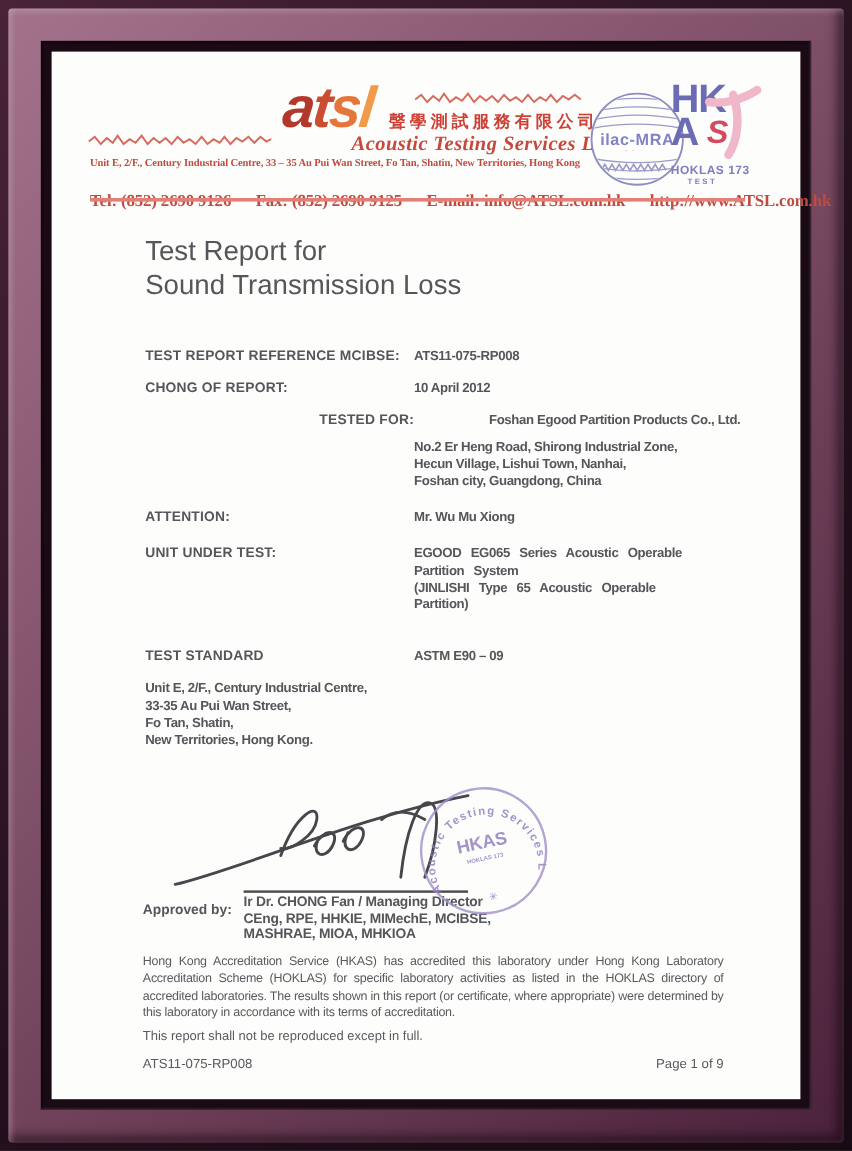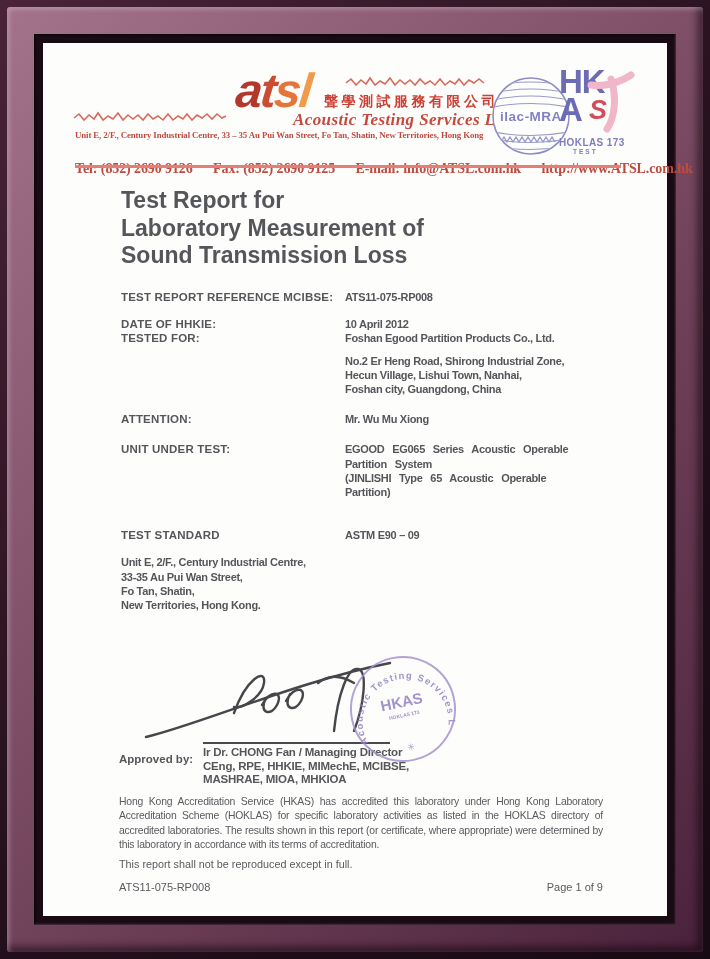--- a/index.html
+++ b/index.html
@@ -41,29 +41,29 @@
   .hkas .hk{font-size:33px;line-height:26px;font-weight:900;color:#6c6cb4;letter-spacing:-1px;}
   .hkas .row2{position:relative;height:34px;}
   .hkas .a{font-size:33px;line-height:30px;font-weight:900;color:#6c6cb4;}
   .hkas .s{position:absolute;left:30px;top:0;font-size:27px;font-weight:900;font-style:italic;color:#d34b5c;}
   .hkas .tick{position:absolute;left:22px;top:-26px;}
   .hkas .tick path{stroke:#f0b6ca;stroke-width:7px;fill:none;stroke-linecap:round;}
   .hkas .hoklas{margin-top:8px;font-size:10px;font-weight:bold;color:#7d7dc0;letter-spacing:.4px;}
   .hkas .test{font-size:6.5px;font-weight:bold;color:#7d7dc0;letter-spacing:2px;margin-left:14px;}
 
   
-  .title{left:78px;top:144px;font-size:23px;line-height:27.5px;font-weight:bold;color:#55565a;letter-spacing:0;}
+  .title{left:78px;top:153px;font-size:23px;line-height:27.5px;font-weight:normal;color:#55565a;letter-spacing:0;}
 
   
   .fields{left:78px;top:247px;width:500px;}
   .frow{display:flex;}
   .flabel{width:224px;flex:none;font-size:11.5px;font-weight:bold;line-height:14px;letter-spacing:.2px;}
   .fvalue{width:272px;flex:none;font-size:11px;font-weight:bold;line-height:14.2px;letter-spacing:-.3px;
     white-space:pre-line;}
-  .mt13{margin-top:13px;} .mt12{} .mt8{margin-top:8px;align-items:center;} .mt16{margin-top:16px;} .mt29{margin-top:29px;}
+  .mt13{margin-top:13px;} .mt12{margin-top:12px;text-align:right;} .mt8{margin-top:8px;align-items:center;} .mt16{margin-top:16px;} .mt29{margin-top:29px;}
   .spread{word-spacing:5px;}
 
   
   .sig{left:95px;top:610px;}
   .sig path{stroke:#46464b;stroke-width:2.4px;fill:none;stroke-linecap:round;}
   .approved{left:76px;top:687px;font-size:11.5px;font-weight:bold;margin-top:23px;}
   .sig-line{left:160px;top:699px;width:187px;height:2px;background:#4a4a4e;}
   .sig-name{left:160px;top:703px;font-size:11.5px;font-weight:bold;letter-spacing:-.2px;}
   .sig-quals{left:160px;top:716.5px;font-size:11.5px;font-weight:bold;line-height:13.5px;letter-spacing:-.2px;white-space:pre-line;}
 
@@ -136,31 +136,30 @@
           <path d="M30,10 C36,28 34,48 26,60"></path>
         </svg>
         <span class="s">S</span>
       </div>
       <div class="hoklas">HOKLAS 173</div>
       <div class="test">TEST</div>
     </div>
 
     <div class="abs title">
       <div>Test Report for</div>
-      <div>Laboratory Measurement of</div>
       <div>Sound Transmission Loss</div>
     </div>
 
     <div class="abs fields">
       <div class="frow">
         <div class="flabel">TEST REPORT REFERENCE MCIBSE:</div>
         <div class="fvalue">ATS11-075-RP008</div>
       </div>
       <div class="frow mt13">
-        <div class="flabel">DATE OF HHKIE:</div>
+        <div class="flabel">CHONG OF REPORT:</div>
         <div class="fvalue">10 April 2012</div>
       </div>
       <div class="frow mt12">
         <div class="flabel">TESTED FOR:</div>
         <div class="fvalue">Foshan Egood Partition Products Co., Ltd.</div>
       </div>
       <div class="frow mt8">
         <div class="flabel"></div>
         <div class="fvalue">No.2 Er Heng Road, Shirong Industrial Zone,
 Hecun Village, Lishui Town, Nanhai,

